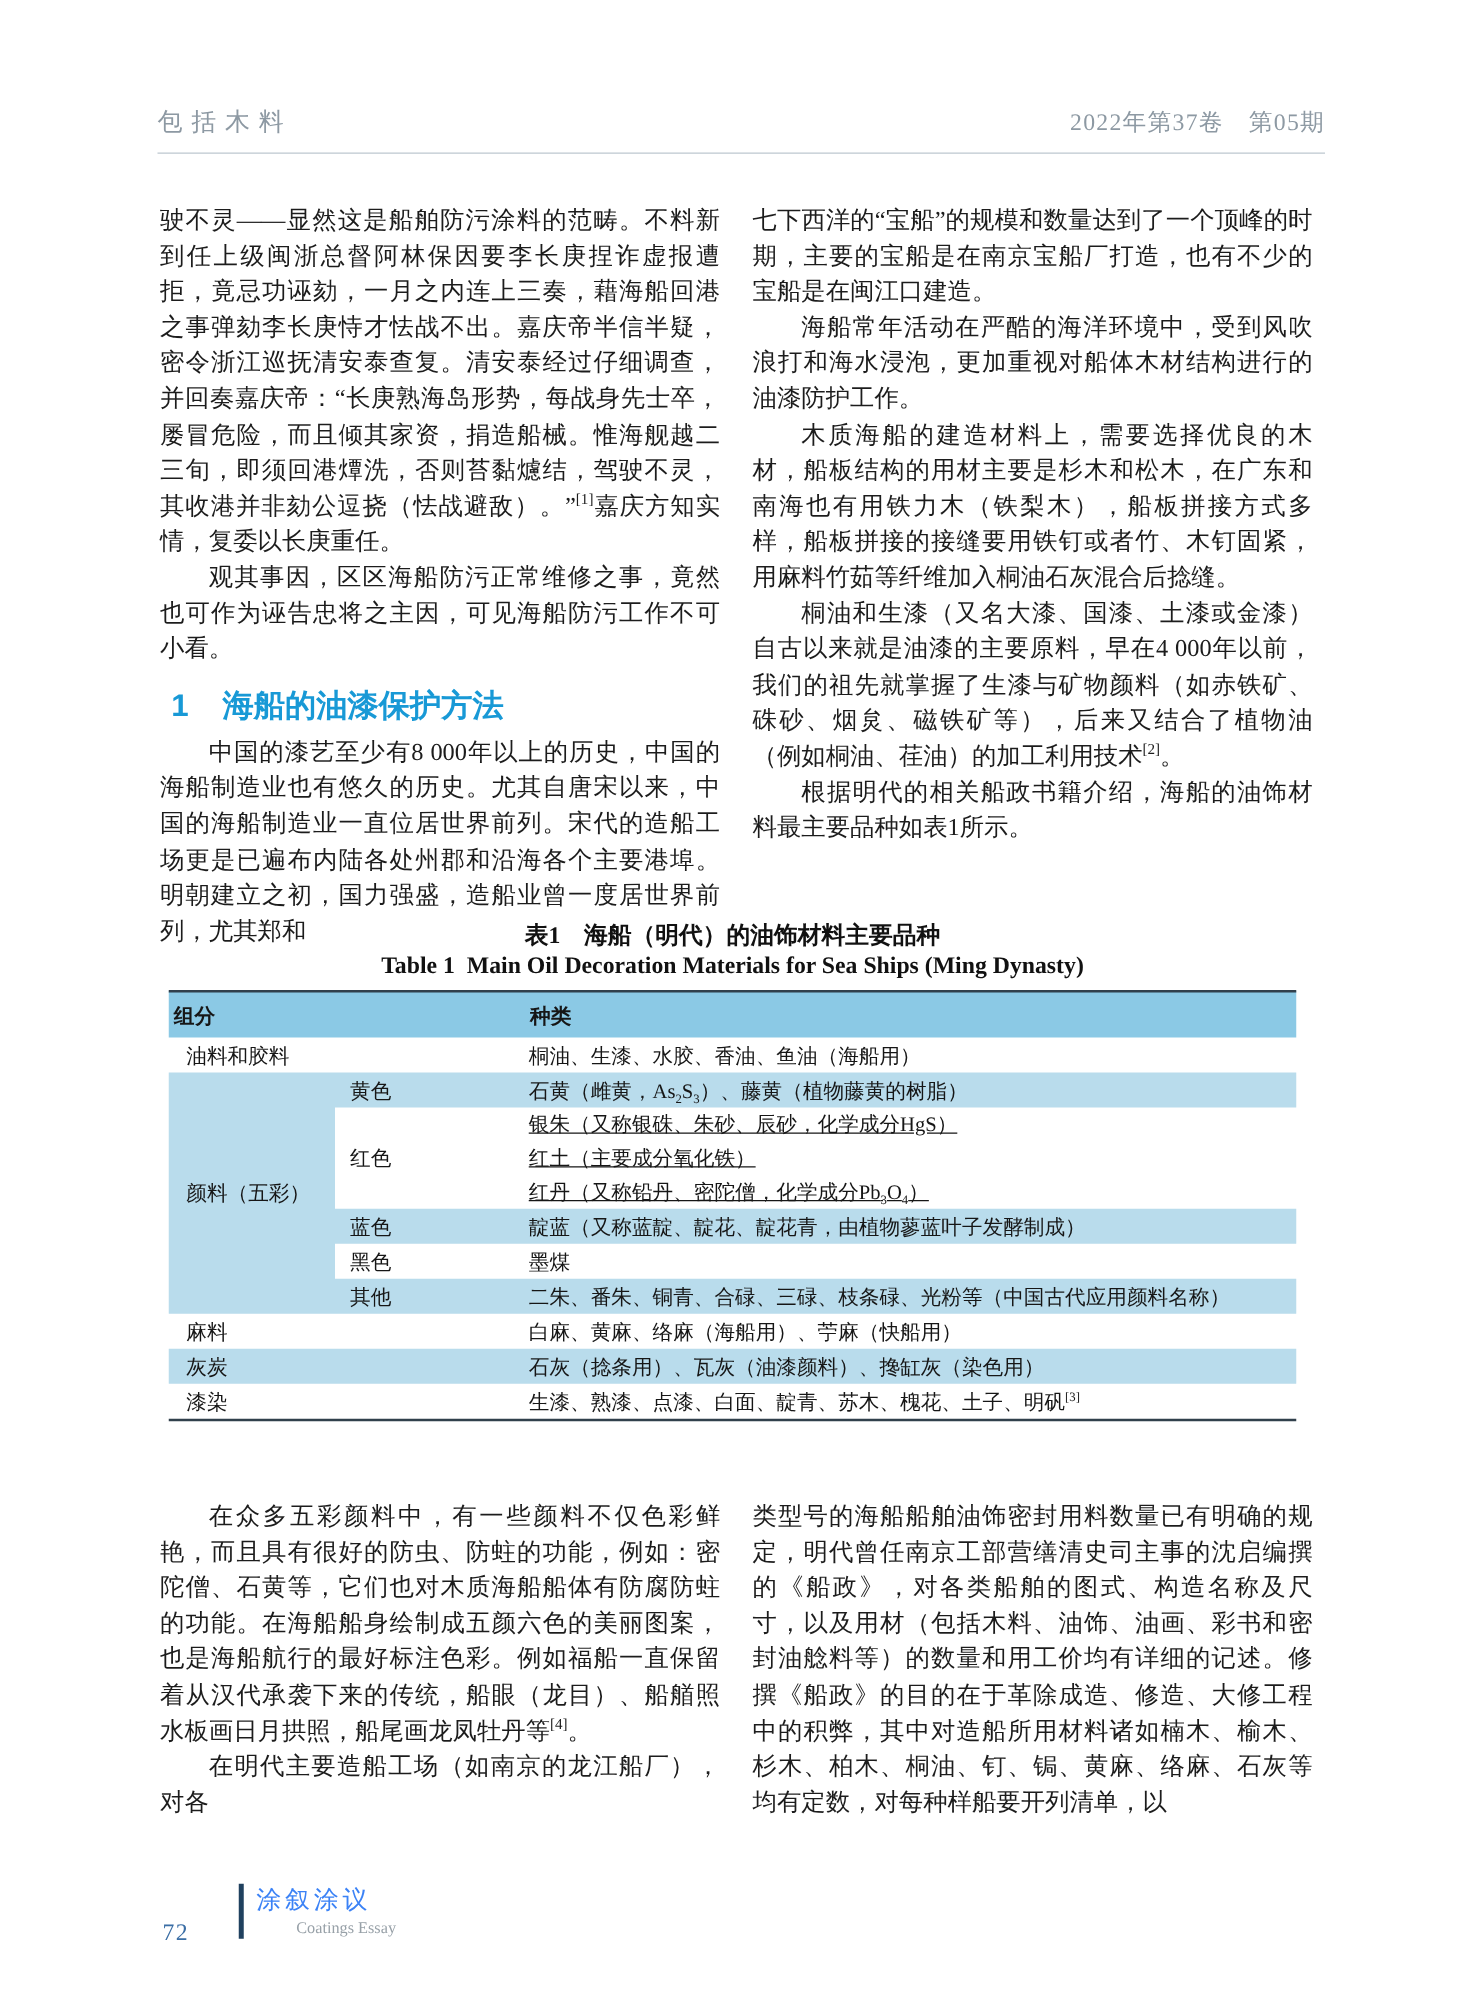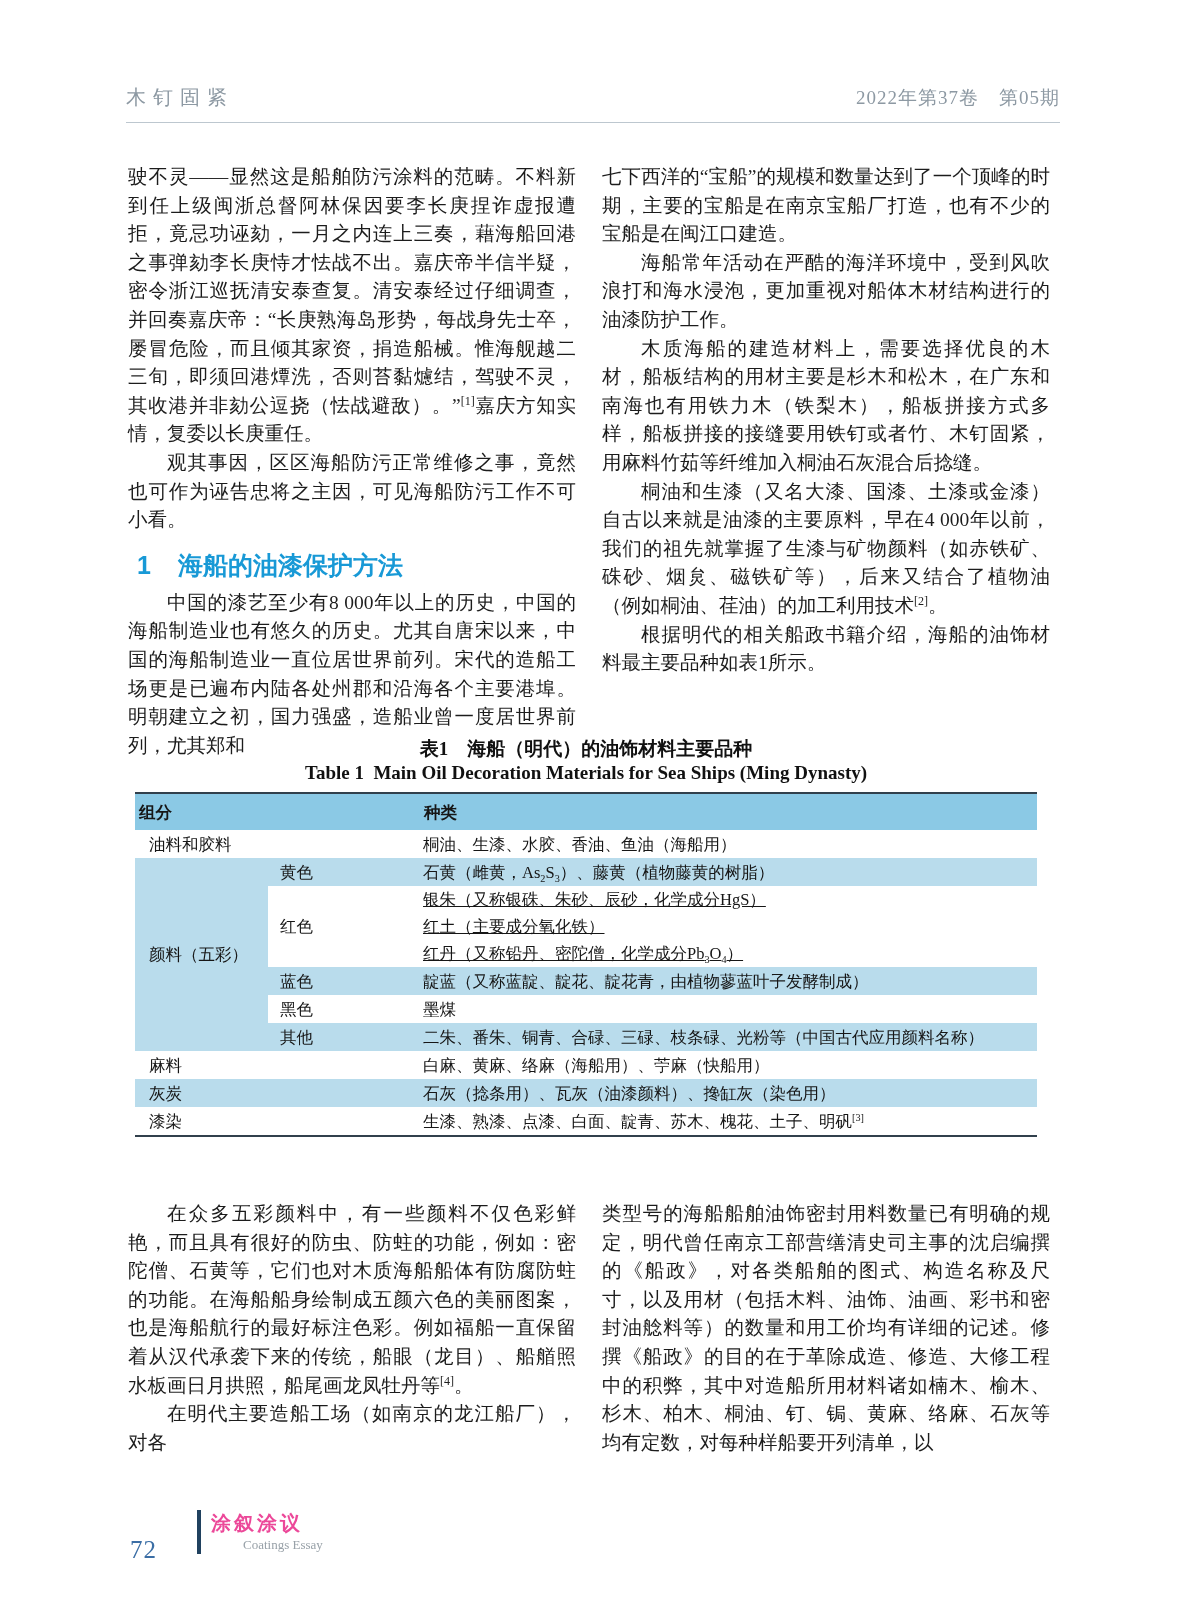--- a/index.html
+++ b/index.html
@@ -61,33 +61,33 @@
   .lbl { padding-left:14px !important; text-align:left; }
   .sub { padding-left:12px !important; text-align:left; }
   .val { padding-left:3px  !important; text-align:left; }
   .stripe { background:var(--table-stripe-bg,#b9dcec); }
   .grp { vertical-align:middle; }
   .red-cell { height:81px;text-decoration:underline; }
   .red-cell div { line-height:27px; }
 
   
   .pg-footer { position:absolute; top:1500px; left:130px; display:flex; align-items:center; }
-  .pnum { font-size:25px; color:var(--footer-blue,#3b6ea5); letter-spacing:1px;margin-top:36px; }
+  .pnum { font-size:19px; color:var(--footer-blue,#3b6ea5); letter-spacing:1px;margin-top:36px; }
   .fbar { width:4px; height:44px; background:var(--footer-bar,#20415f); margin-left:40px; margin-right:10px; }
-  .fcn  { font-size:20px; font-weight:bold; letter-spacing:3px; color:#ec4899;
+  .fcn  { font-size:20px; font-weight:normal; letter-spacing:3px; color:#3b82f6;
           font-family:"Liberation Sans","DejaVu Sans",sans-serif; line-height:22px; }
   .fen  { font-size:13px; color:#98a1a8; margin-top:3px;margin-left:32px; }
 </style>
 </head>
 <body>
 
 <div class="page">
 
   <div class="pg-header">
-    <span class="jname">木钉固紧</span>
+    <span class="jname">包括木料</span>
     <span class="jissue">2022年第37卷　第05期</span>
   </div>
 
   <div class="cols top-cols">
     <div class="col">
       <p class="para">驶不灵——显然这是船舶防污涂料的范畴。不料新到任上级闽浙总督阿林保因要李长庚捏诈虚报遭拒，竟忌功诬劾，一月之内连上三奏，藉海船回港之事弹劾李长庚恃才怯战不出。嘉庆帝半信半疑，密令浙江巡抚清安泰查复。清安泰经过仔细调查，并回奏嘉庆帝：“长庚熟海岛形势，每战身先士卒，屡冒危险，而且倾其家资，捐造船械。惟海舰越二三旬，即须回港燂洗，否则苔黏爈结，驾驶不灵，其收港并非劾公逗挠（怯战避敌）。”<sup>[1]</sup>嘉庆方知实情，复委以长庚重任。</p>
       <p class="para indent">观其事因，区区海船防污正常维修之事，竟然也可作为诬告忠将之主因，可见海船防污工作不可小看。</p>
       <h2 class="sec">
         <span>1</span>
         <span>海船的油漆保护方法</span>

